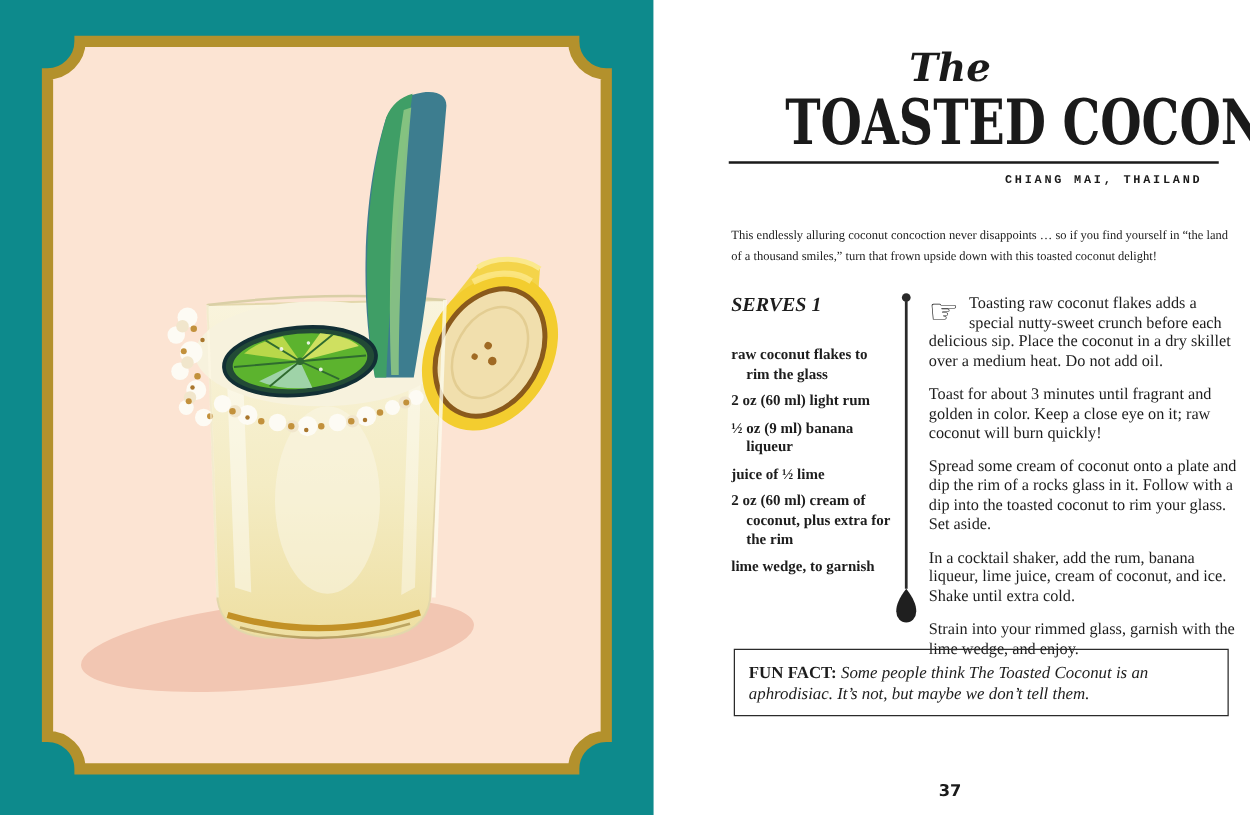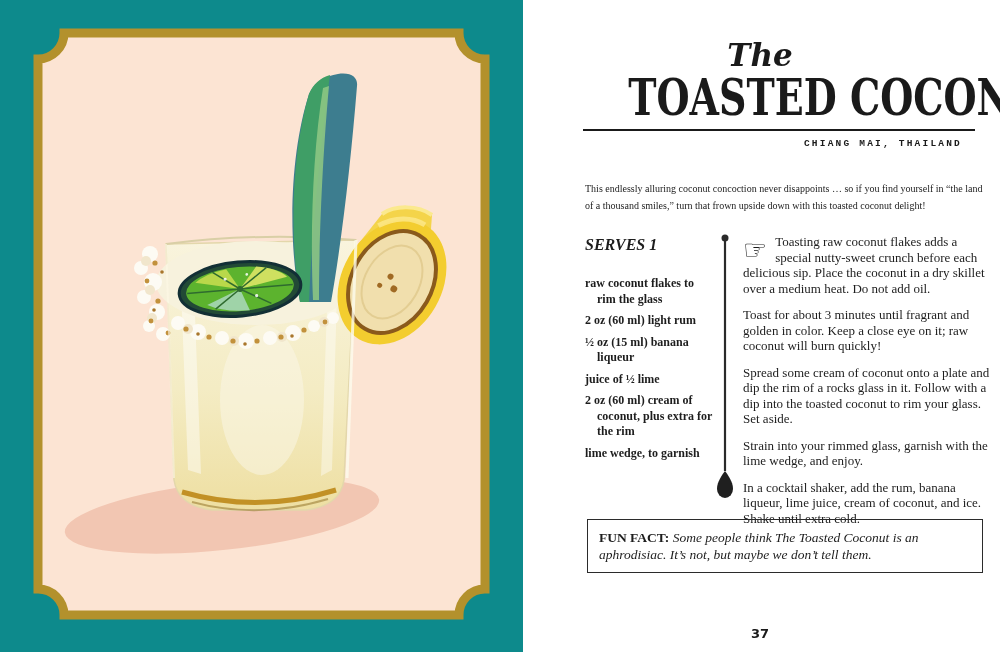--- a/index.html
+++ b/index.html
@@ -199,21 +199,21 @@
   <p class="intro">This endlessly alluring coconut concoction never disappoints … so if you find yourself in “the land of a thousand smiles,” turn that frown upside down with this toasted coconut delight!</p>
 
   <div class="ingredients">
     <p class="serves">SERVES 1</p>
     <ul>
 
         <li>raw coconut flakes to rim the glass</li>
 
         <li>2 oz (60 ml) light rum</li>
 
-        <li>½ oz (15 ml) banana liqueur</li>
+        <li>½ oz (9 ml) banana liqueur</li>
 
         <li>juice of ½ lime</li>
 
         <li>2 oz (60 ml) cream of coconut, plus extra for the rim</li>
 
         <li>lime wedge, to garnish</li>
       </ul>
   </div>
 
   <svg class="spoon" width="22" height="268" viewBox="0 0 22 268">
@@ -223,23 +223,23 @@
   </svg>
 
   <div class="steps">
 
       <p class="step"><span class="step-icon">☞</span><span>Toasting raw coconut flakes adds a special nutty-sweet crunch before each delicious sip. Place the coconut in a dry skillet over a medium heat. Do not add oil.</span></p>
 
       <p class="step"><span>Toast for about 3 minutes until fragrant and golden in color. Keep a close eye on it; raw coconut will burn quickly!</span></p>
 
       <p class="step"><span>Spread some cream of coconut onto a plate and dip the rim of a rocks glass in it. Follow with a dip into the toasted coconut to rim your glass. Set aside.</span></p>
 
+      <p class="step"><span>In a cocktail shaker, add the rum, banana liqueur, lime juice, cream of coconut, and ice. Shake until extra cold.</span></p>
+
       <p class="step"><span>Strain into your rimmed glass, garnish with the lime wedge, and enjoy.</span></p>
-
-      <p class="step"><span>In a cocktail shaker, add the rum, banana liqueur, lime juice, cream of coconut, and ice. Shake until extra cold.</span></p>
     </div>
 
   <div class="funfact">
     <span class="funfact-label">FUN FACT:</span><span class="funfact-text"> Some people think The Toasted Coconut is an aphrodisiac. It’s not, but maybe we don’t tell them.</span>
   </div>
 
   <div class="pagenum">37</div>
 </div>
 
 </body></html>

